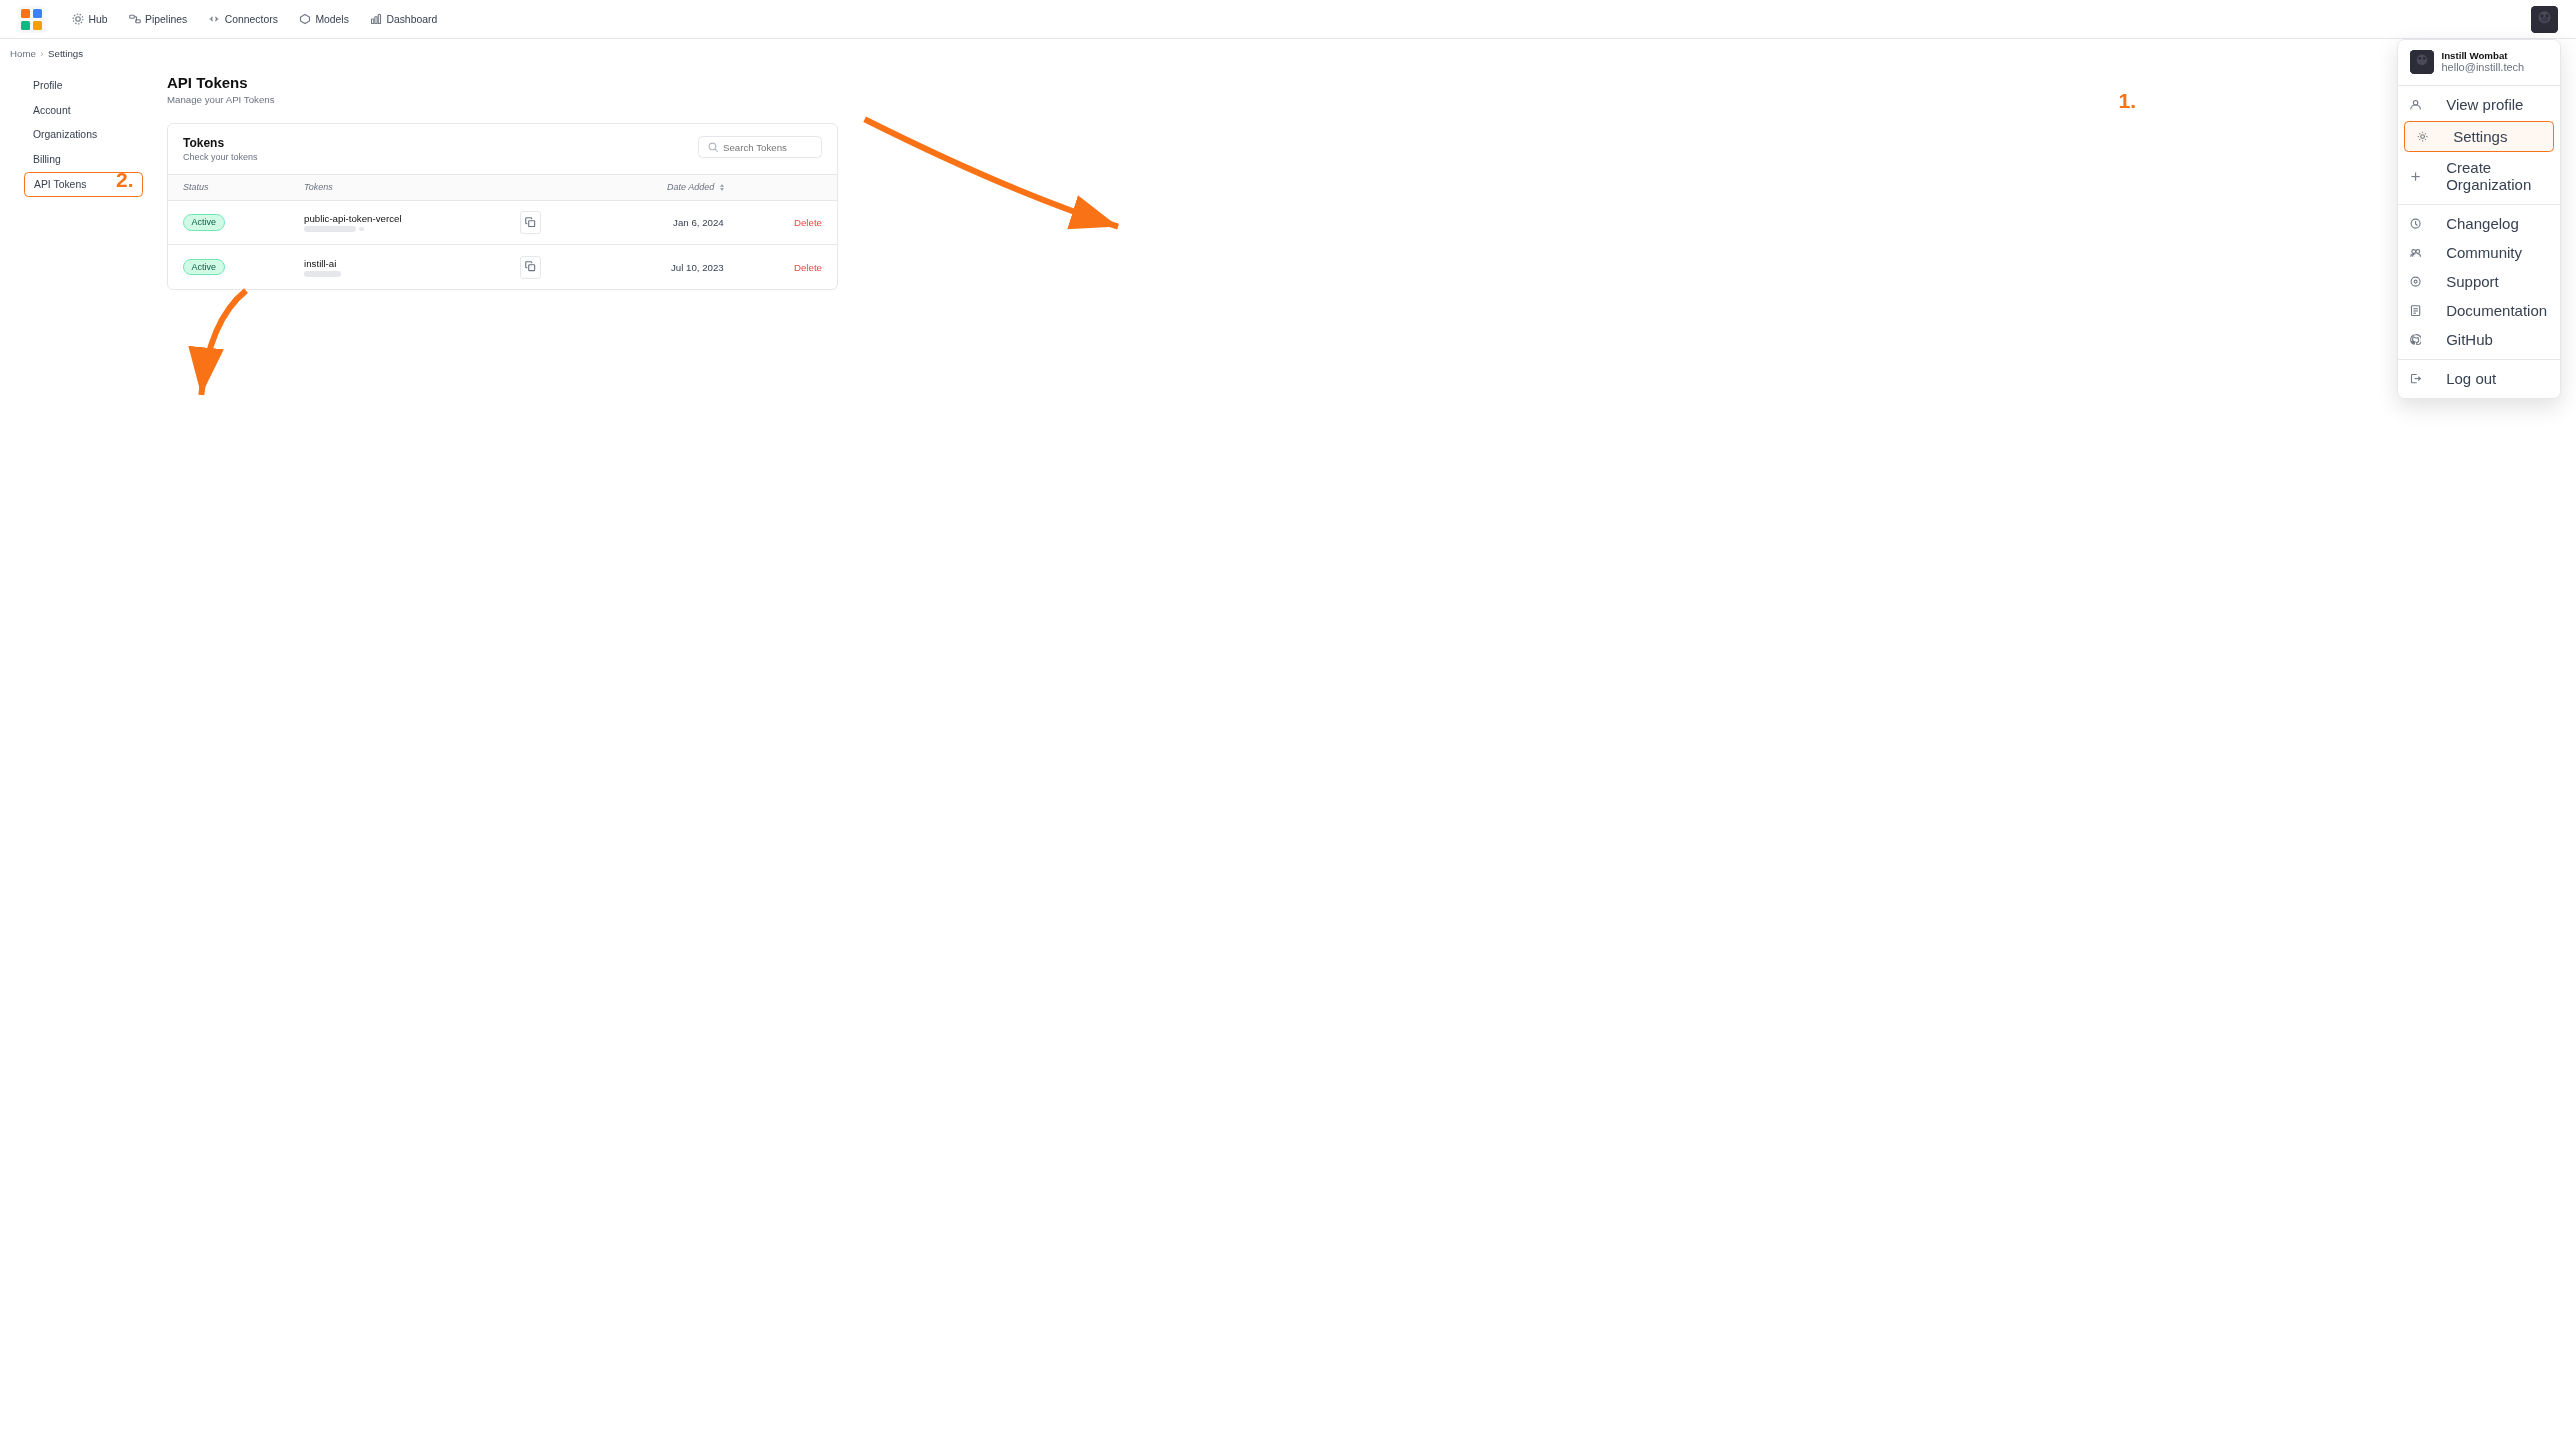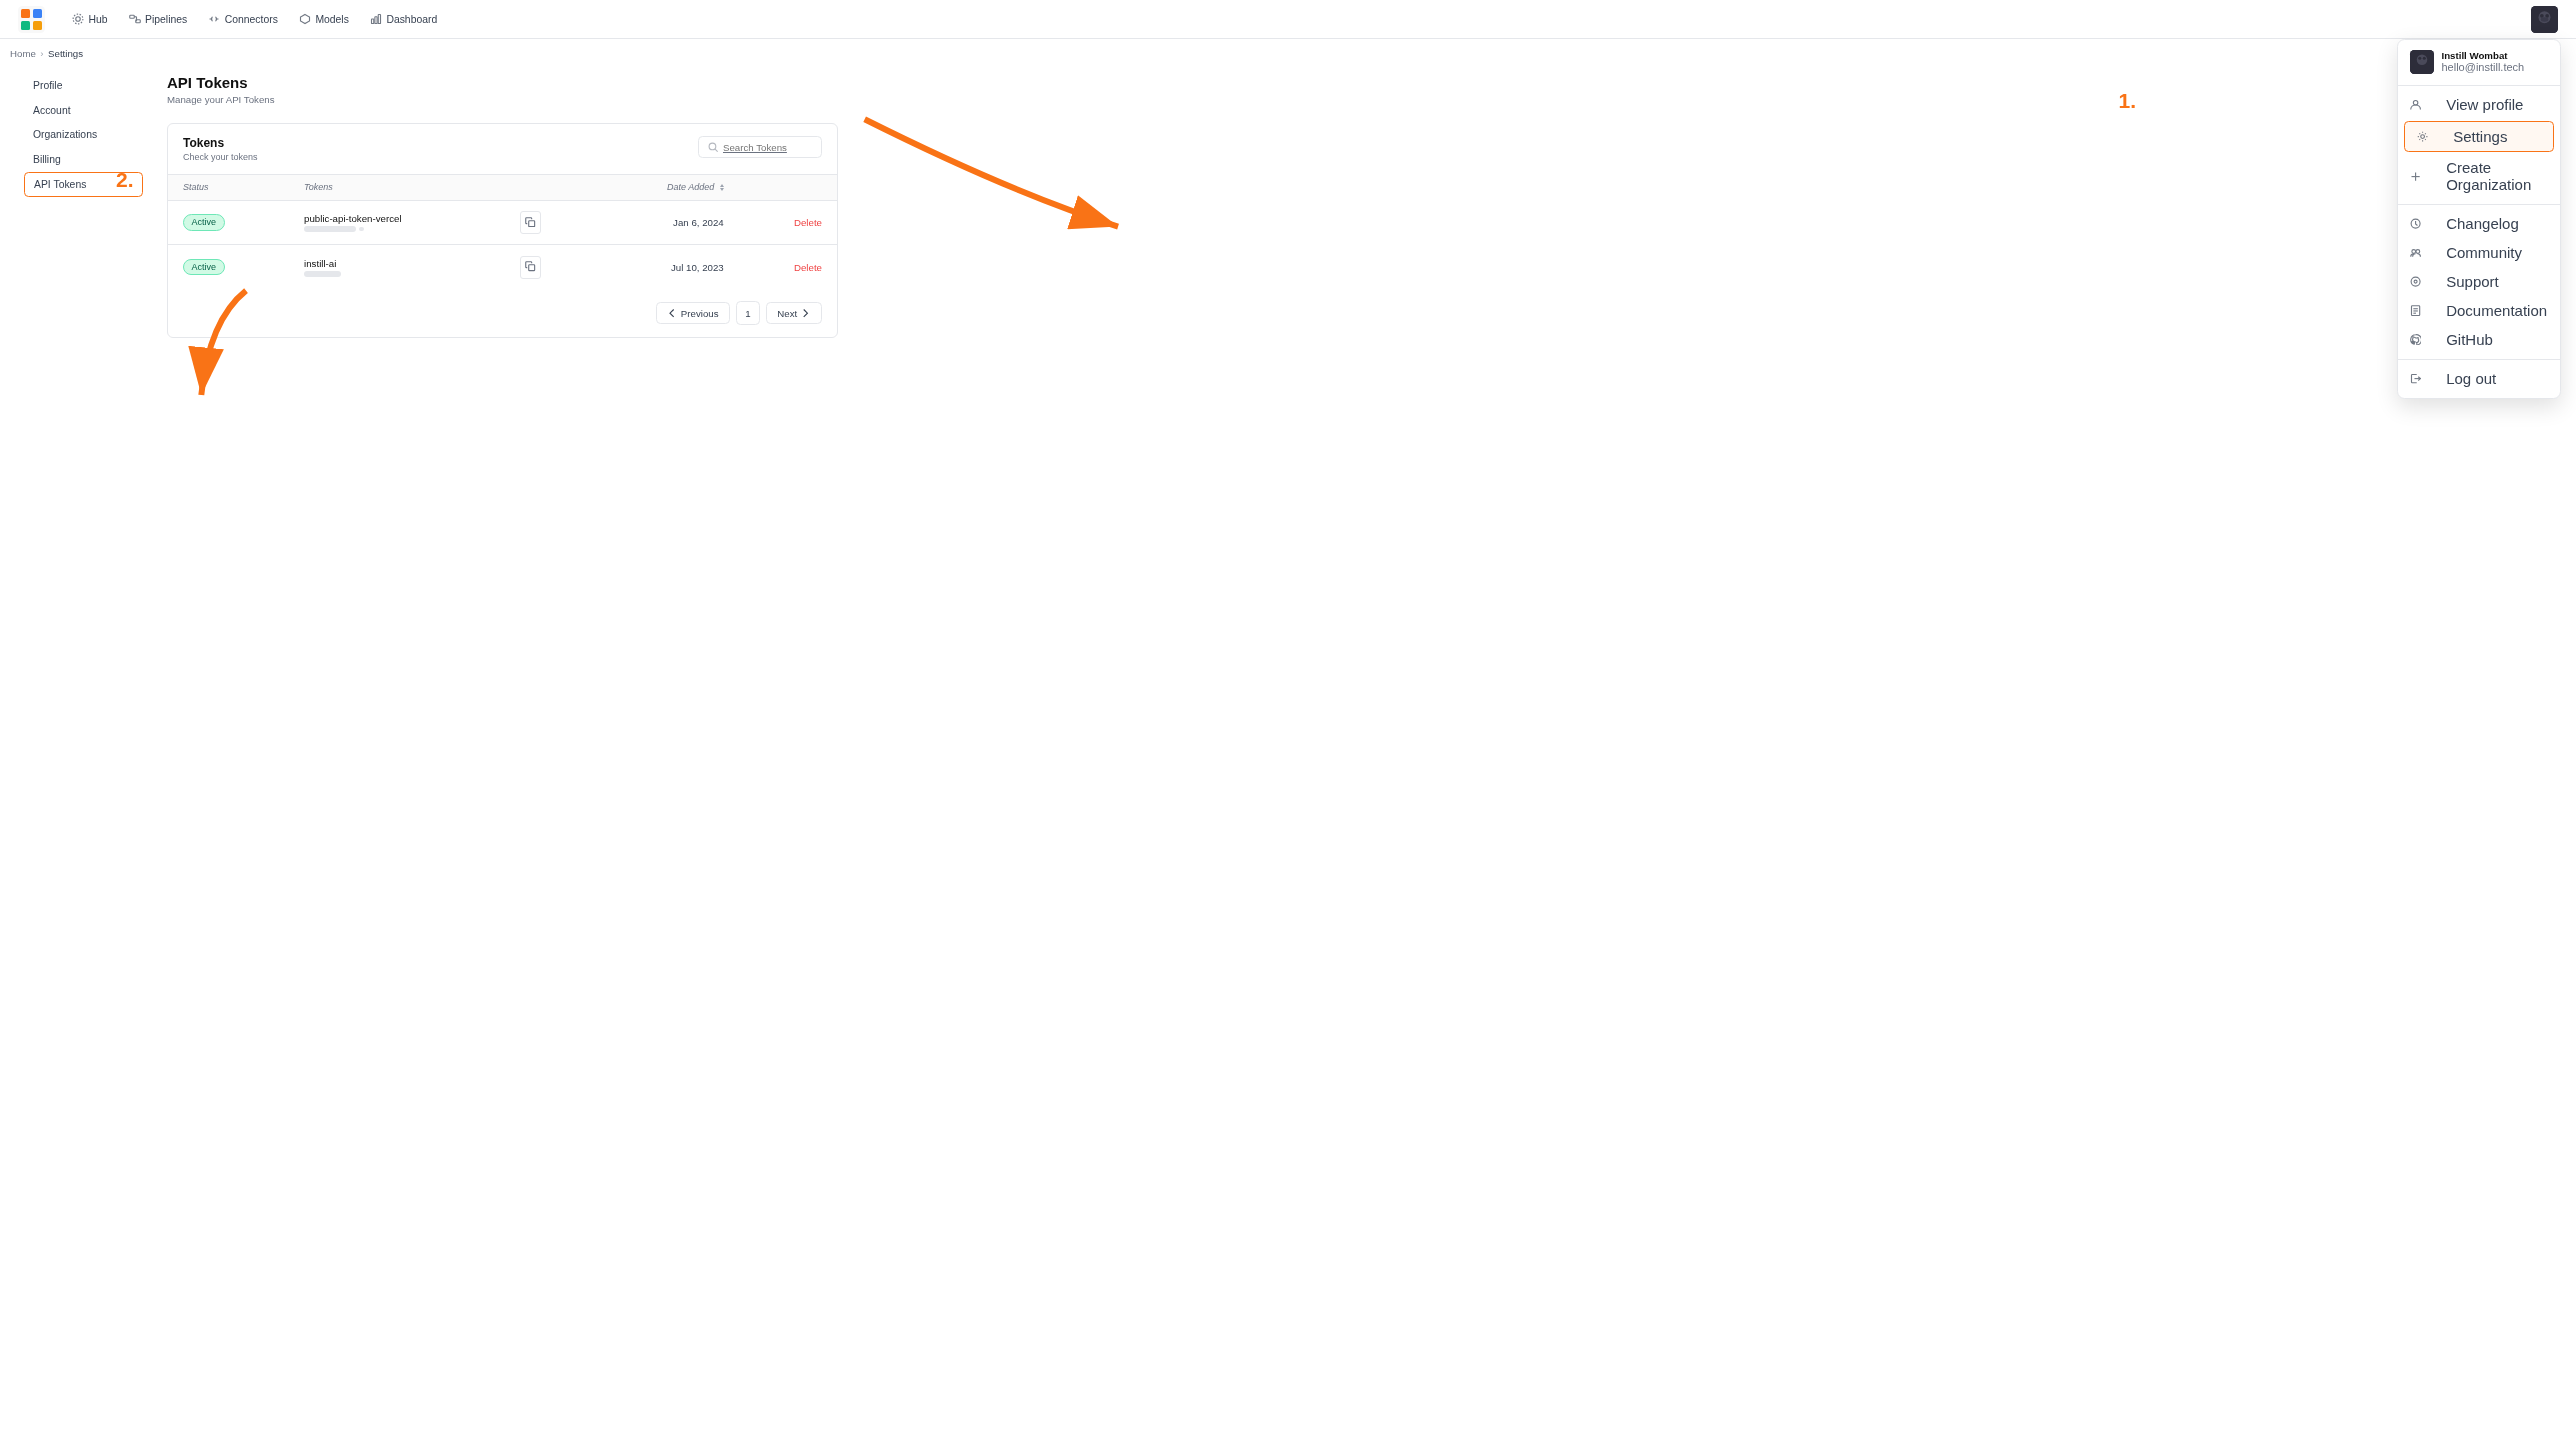--- a/index.html
+++ b/index.html
@@ -62,21 +62,21 @@
     .tokens-card-header {
       display: flex; align-items: flex-start; justify-content: space-between;
       padding: 12px 15px;
     }
     .tokens-title { font-size: 12px; font-weight: 600; color: #111; }
     .tokens-subtitle { font-size: 9px; color: #6b7280; margin-top: 1.5px; }
     .search-box {
       display: flex; align-items: center; gap: 4.5px;
       border: 0.7px solid #e5e7eb; border-radius: 4.5px;
       padding: 4.5px 9px; font-size: 9.7px; color: #6b7280;
-      background: #fff; cursor: text; text-decoration: underline;
+      background: #fff; cursor: text;
     }
     .search-box svg { width: 10.4px; height: 10.4px; opacity: 0.5; }
     .search-input { border: none; outline: none; font-size: 9.7px; color: #374151; background: transparent; width: 89px; }
 
     
     .tokens-table { width: 100%; border-collapse: collapse; }
     .tokens-table th {
       text-align: left; padding: 7.5px 15px;
       font-size: 9px; font-weight: 500; color: #6b7280;
       border-top: 0.7px solid #e5e7eb; border-bottom: 0.7px solid #e5e7eb;
@@ -329,35 +329,20 @@
               </button>
             </td>
             <td class="date-cell" style="text-align:right">Jul 10, 2023</td>
             <td style="text-align:right">
               <span class="delete-btn">Delete</span>
             </td>
           </tr>
         </tbody>
       </table>
 
-      <div class="pagination">
-        <button class="page-btn">
-          <svg viewBox="0 0 14 14" fill="none" stroke="currentColor" stroke-width="1.5">
-            <polyline points="9,2 4,7 9,12"></polyline>
-          </svg>
-          <span>Previous</span>
-        </button>
-        <div class="page-number">1</div>
-        <button class="page-btn">
-          <span>Next</span>
-          <svg viewBox="0 0 14 14" fill="none" stroke="currentColor" stroke-width="1.5">
-            <polyline points="5,2 10,7 5,12"></polyline>
-          </svg>
-        </button>
-      </div>
     </div>
   </main>
 </div>
 
 <div class="dropdown-menu">
 
   <div class="dropdown-header">
     <div class="dropdown-avatar">
       <svg viewBox="0 0 32 32" fill="none" width="24" height="24">
         <rect width="32" height="32" fill="#2d2d3a"></rect>

